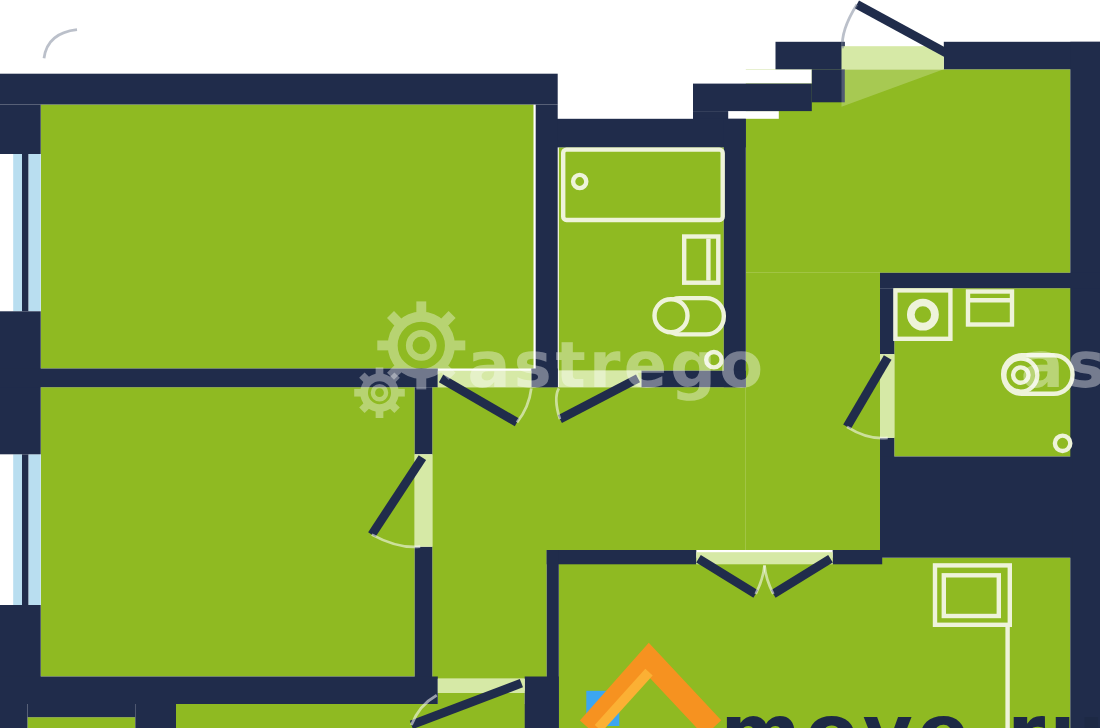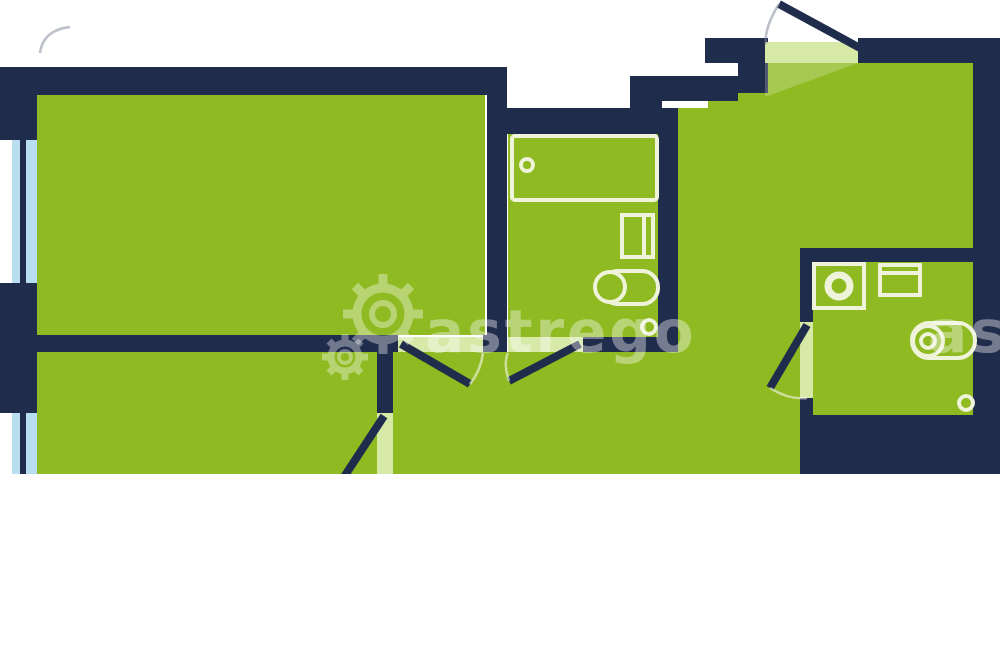--- a/index.html
+++ b/index.html
@@ -1,16 +1,16 @@
 <!DOCTYPE html>
 <html style="--outside: #ffffff; --wall: #202c4b; --room: #8fba22; --opening: #d6e9a6; --window-blue: #b9def0; --fixture: #eef3da; --logo-orange: #f69220; --logo-orange2: #fbb034; --logo-blue: #3ca6f0; --logo-text: #1d2945;"><head>
 <meta charset="utf-8">
 <style>
   html,body{margin:0;padding:0;background:#fff;}
-  .stage{position:relative;width:1000px;height:474px;overflow:hidden;background:var(--outside,#fff);}
+  .stage{position:relative;width:1000px;height:662px;overflow:hidden;background:var(--outside,#fff);}
   svg{display:block;}
   .wall{fill:var(--wall);}
   .room{fill:var(--room);}
   .open{fill:var(--opening);}
   .white{fill:var(--outside);}
   .winw{fill:var(--outside);}
   .winb{fill:var(--window-blue);}
   .fx{fill:none;stroke:var(--fixture);stroke-width:4;}
   .fxfill{fill:var(--room);stroke:var(--fixture);stroke-width:4;}
   .door{stroke:var(--wall);stroke-width:8;}

